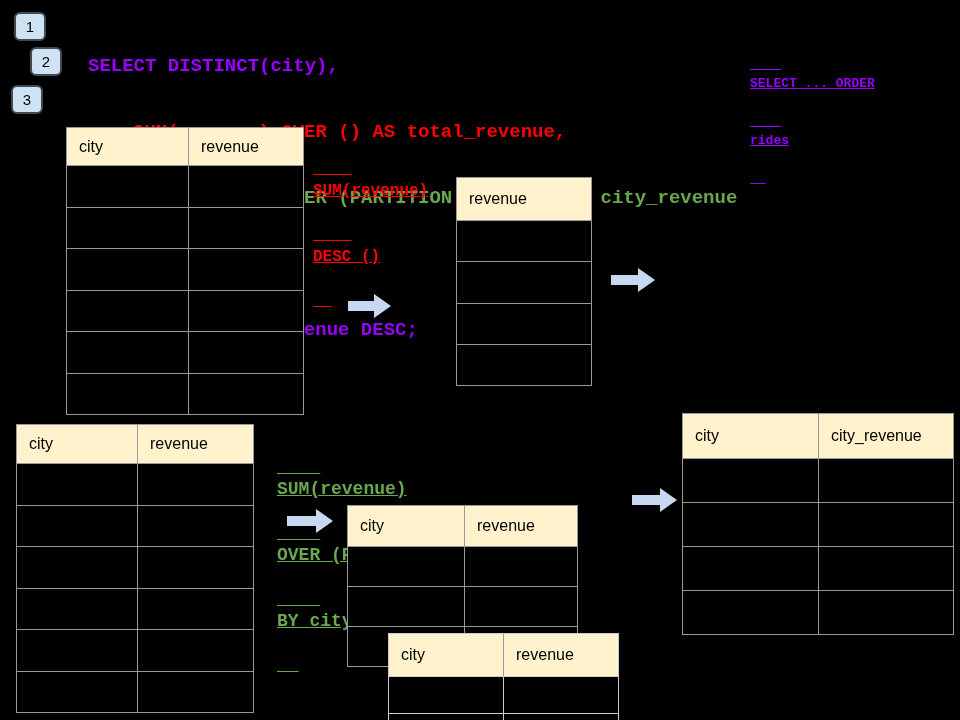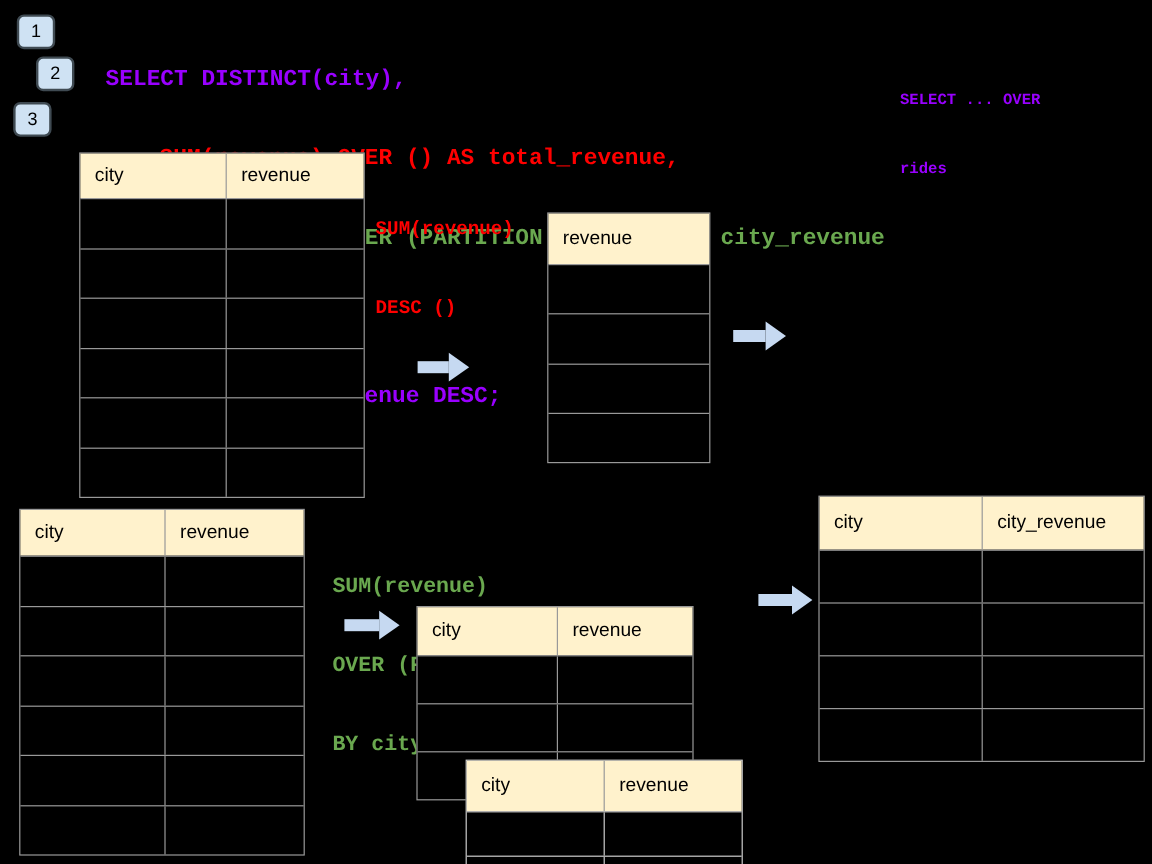--- a/index.html
+++ b/index.html
@@ -1,21 +1,21 @@
 <!DOCTYPE html>
 <html><head>
 <meta charset="utf-8">
 <style>
   html,body{margin:0;padding:0;background:#000;}
   .stage{position:relative;width:960px;height:720px;background:#000;overflow:hidden;
          font-family:"Liberation Sans",sans-serif;}
 
   
   .code{position:absolute;font-family:"Liberation Mono","DejaVu Sans Mono",monospace;
-        font-weight:bold;white-space:pre;}
+        font-weight:bold;white-space:pre;text-decoration:underline;}
   .code-main{left:88px;top:11px;font-size:19px;line-height:22px;}
   .ind-a{margin-left:45px;}
   .ind-b{margin-left:22px;}
   .c-purple{color:#9900ff;}
   .c-red{color:#ff0000;}
   .c-green{color:#6aa84f;}
   .side-note{left:750px;top:36px;font-size:13px;line-height:19px;}
   .note-total{left:313px;top:136px;font-size:16px;line-height:22px;}
   .note-part{left:277px;top:434px;font-size:18px;line-height:22px;}
 
@@ -59,21 +59,21 @@
 
   <div class="code code-main">
     <div class="c-purple">SELECT DISTINCT(city),</div>
     <div class="c-red ind-a">SUM(revenue) OVER () AS total_revenue,</div>
     <div class="c-green ind-a">SUM(revenue) OVER (PARTITION BY city) as city_revenue</div>
     <div class="c-purple ind-b">FROM rides</div>
     <div class="c-purple ind-b">ORDER by city_revenue DESC;</div>
   </div>
 
   <div class="code side-note c-purple">
-    <div>SELECT ... OVER</div>
+    <div>SELECT ... ORDER</div>
     <div>rides</div>
   </div>
 
   <div class="code note-total c-red">
     <div>SUM(revenue)</div>
     <div>DESC ()</div>
   </div>
 
   <div class="code note-part c-green">
     <div>SUM(revenue)</div>

